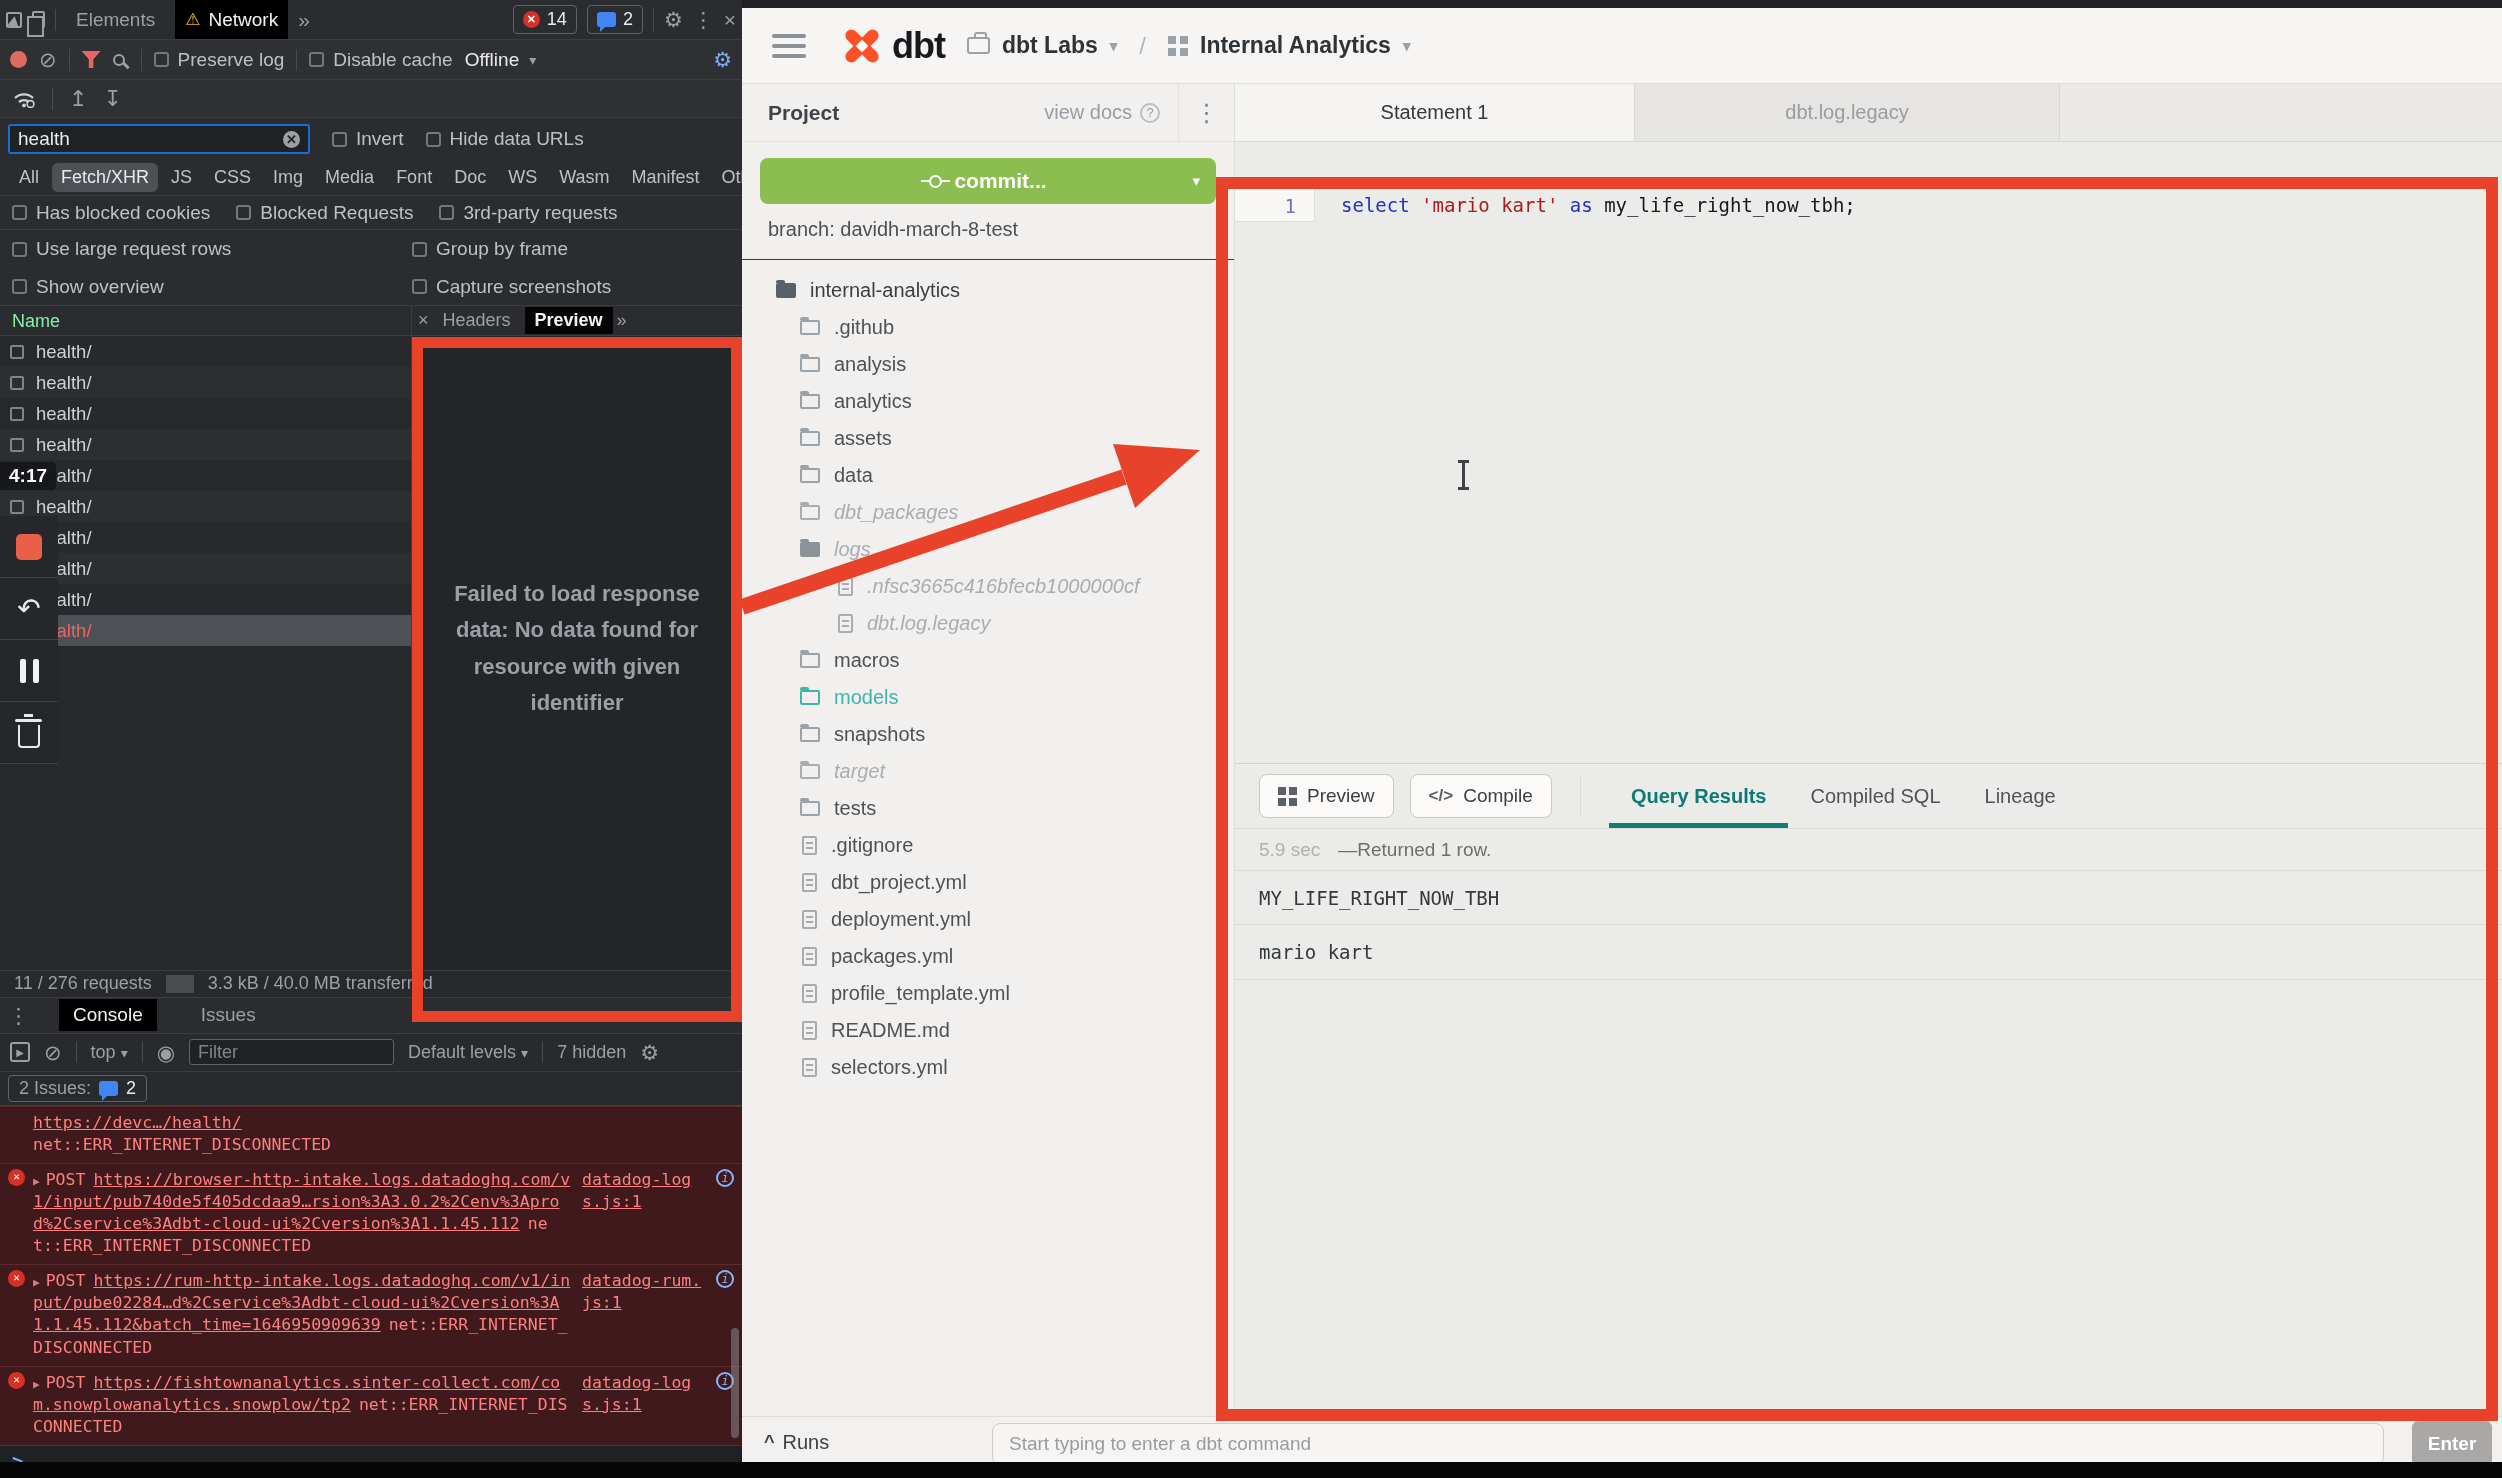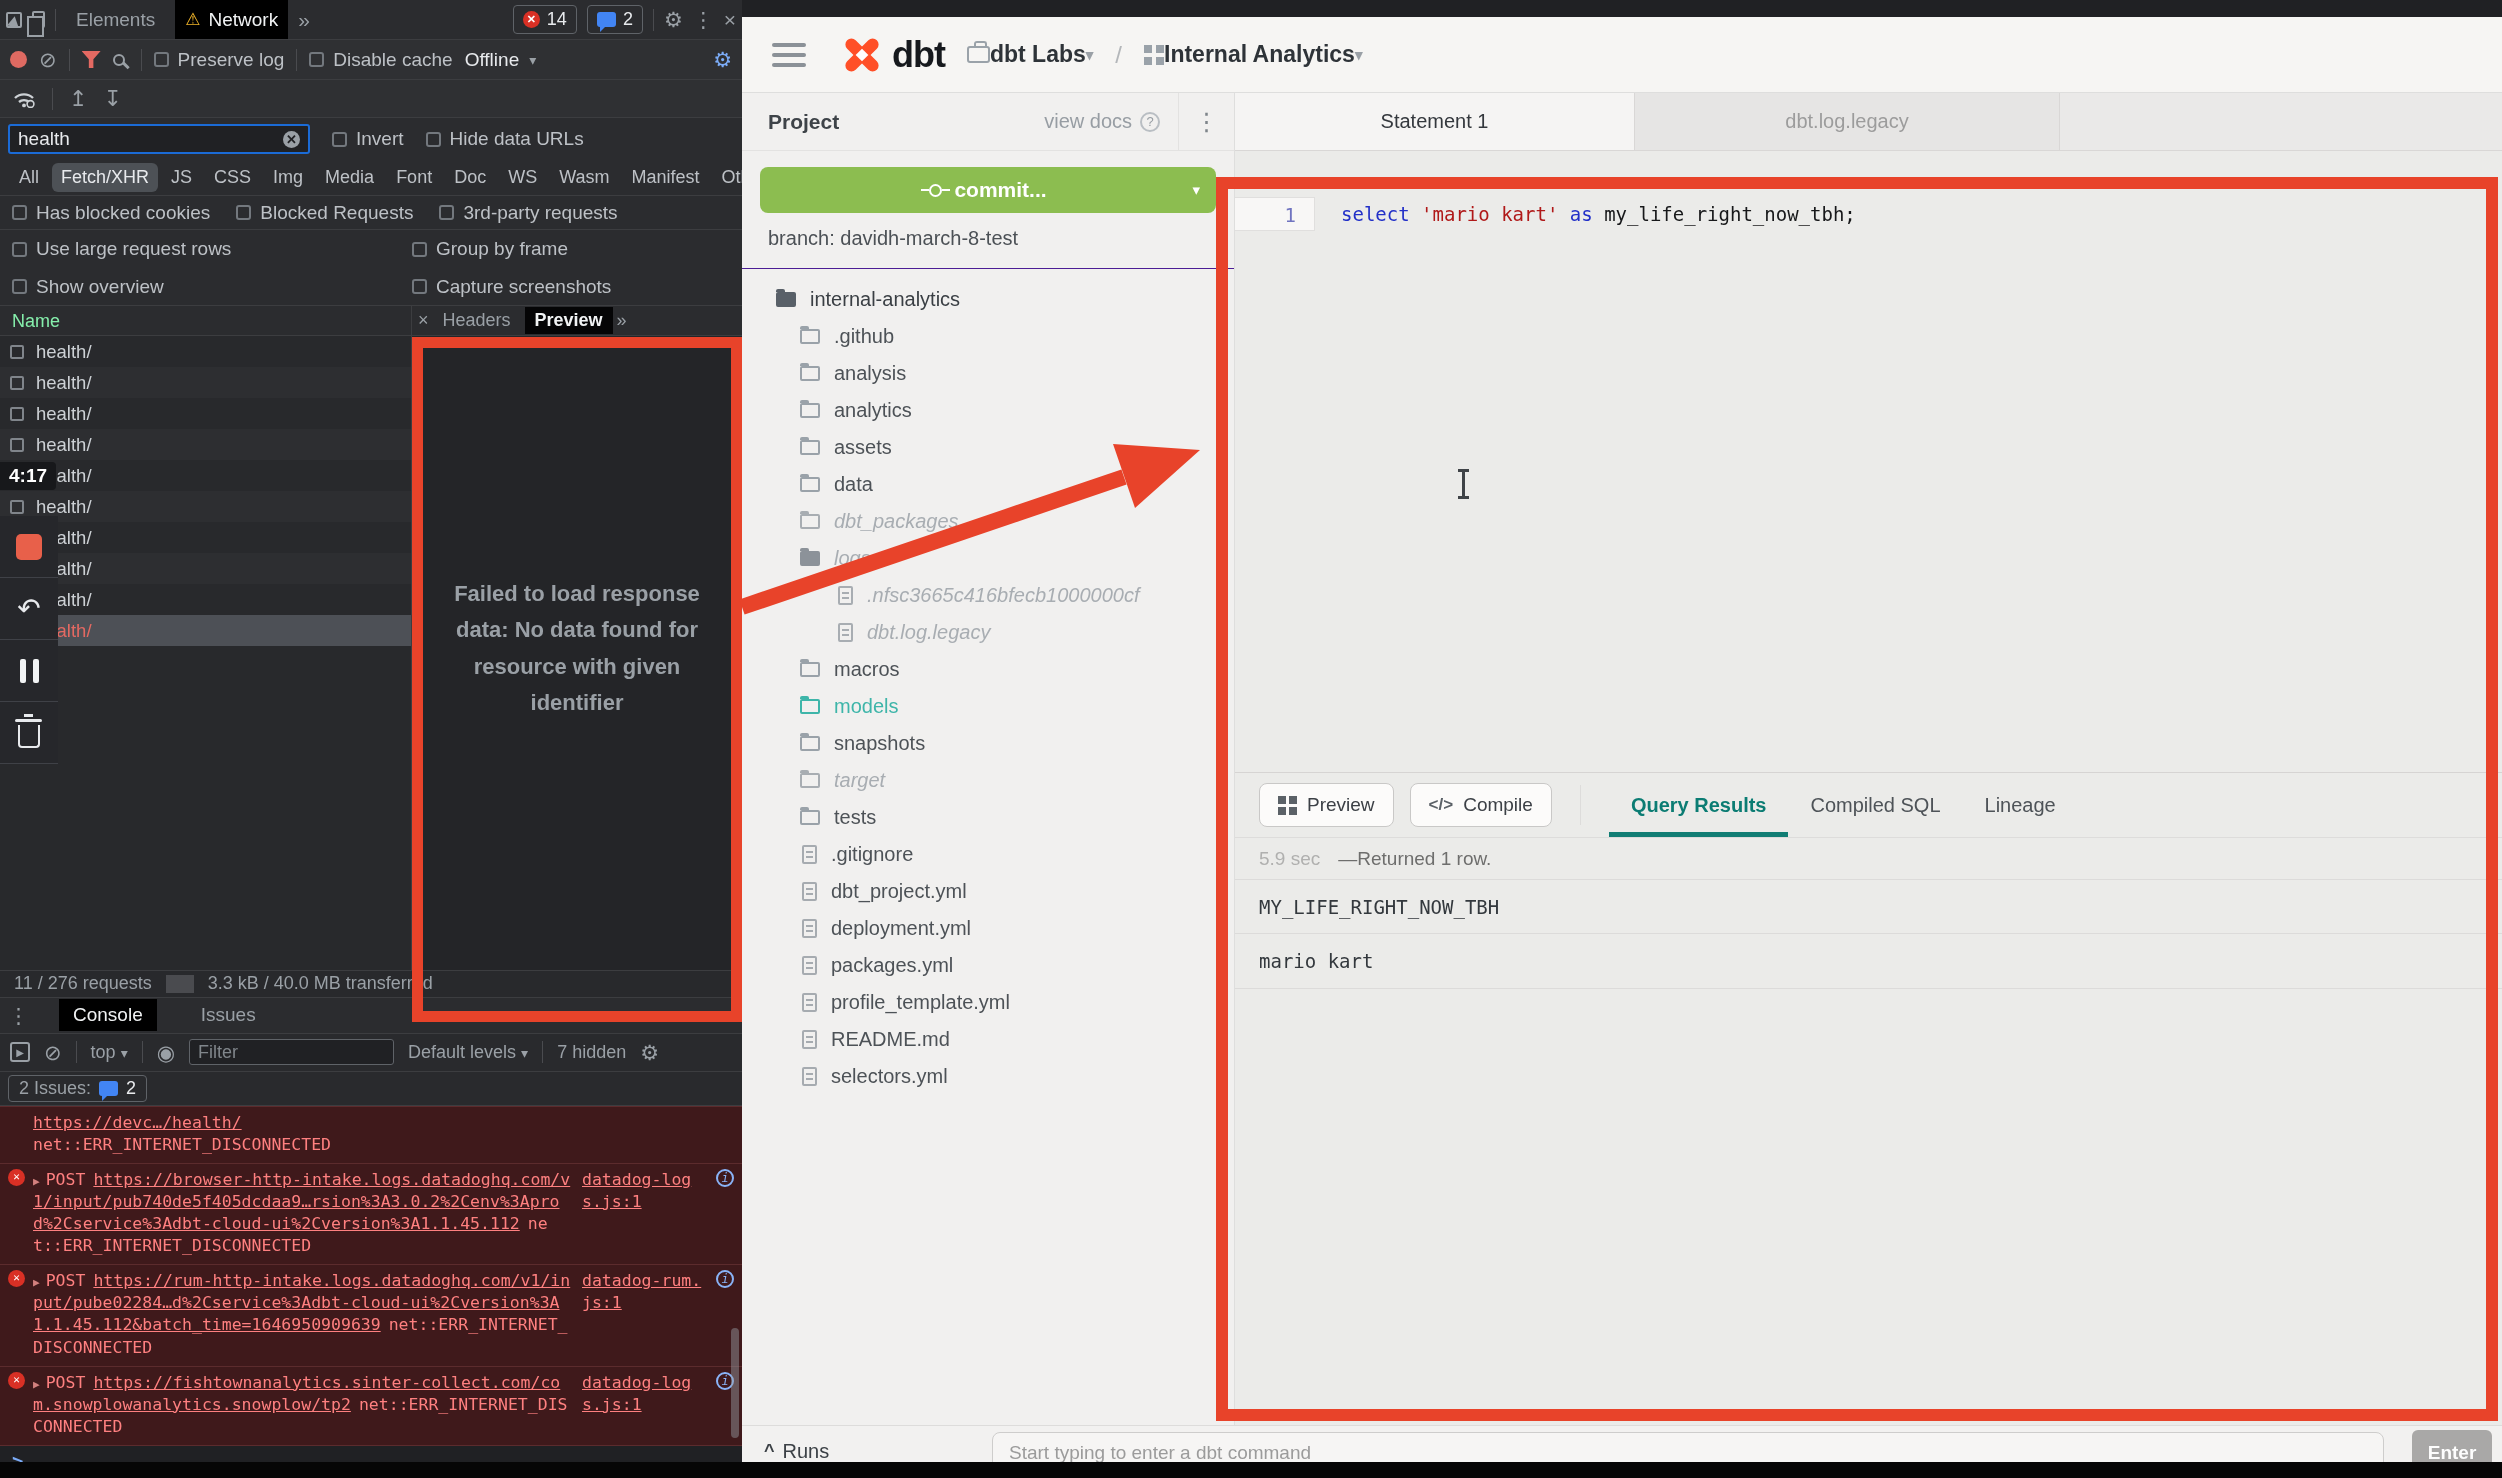--- a/index.html
+++ b/index.html
@@ -105,31 +105,31 @@
   .rec-item { height:62px; display:flex; align-items:center; justify-content:center; border-bottom:1px solid #3f4147; }
   .rec-stop { width:26px; height:26px; background:#e8604a; border-radius:5px; }
   .rec-undo { color:#e8eaed; font-size:28px; line-height:1; }
   .rec-pause i { display:block; width:6px; height:24px; background:#f1f3f4; border-radius:2px; }
   .rec-pause { gap:7px; }
   .icon-trash { width:22px; height:23px; border:2.5px solid #e8eaed; border-top:none; border-radius:0 0 4px 4px; position:relative; margin-top:8px; }
   .icon-trash::before { content:''; position:absolute; top:-6px; left:-5px; width:27px; height:3px; background:#e8eaed; border-radius:2px; }
   .icon-trash::after { content:''; position:absolute; top:-11px; left:4px; width:9px; height:3px; background:#e8eaed; }
 
   
-  .dbt { position:absolute; left:742px; top:17px; width:1760px; height:1462px; background:#a16207; color:#3c4146; z-index:1; }
+  .dbt { position:absolute; left:742px; top:8px; width:1760px; height:1462px; background:#a16207; color:#3c4146; z-index:1; }
   .dbt-header { position:absolute; left:0; top:0; right:0; height:76px; background:#f6f5f3; border-bottom:1px solid #dededd; display:flex; align-items:center; padding:0 30px; gap:22px; }
   .hamburger { width:34px; display:flex; flex-direction:column; gap:6px; }
   .hamburger i { height:4px; background:#8b9197; border-radius:2px; }
   .logo { display:flex; align-items:center; gap:10px; margin-left:14px; }
   .logo-x { position:relative; width:40px; height:40px; }
   .logo-x::before, .logo-x::after { content:''; position:absolute; left:50%; top:50%; width:42px; height:12px; background:#ff4f27; border-radius:6px; transform:translate(-50%,-50%) rotate(45deg); }
   .logo-x::after { transform:translate(-50%,-50%) rotate(-45deg); }
   .logo-dot { position:absolute; left:50%; top:50%; width:9px; height:9px; background:#fff; transform:translate(-50%,-50%) rotate(45deg); z-index:2; }
   .logo-word { font-size:36px; font-weight:bold; color:#16191d; letter-spacing:-1px; }
-  .crumb { display:flex; align-items:center; font-size:23px; font-weight:600; color:#2e3338; }
+  .crumb { display:flex; align-items:center; gap:12px; font-size:23px; font-weight:600; color:#2e3338; }
   .crumb .chev { font-size:15px; color:#9aa0a6; }
   .slash { color:#b4b7ba; font-size:24px; font-weight:400; }
   .ic-case { width:23px; height:17px; border:2px solid #9aa2a9; border-radius:3px; position:relative; }
   .ic-case::before { content:''; position:absolute; top:-7px; left:5px; width:9px; height:5px; border:2px solid #9aa2a9; border-bottom:none; border-radius:3px 3px 0 0; }
   .ic-grid { width:8px; height:8px; background:#9aa2a9; box-shadow:12px 0 0 #9aa2a9, 0 12px 0 #9aa2a9, 12px 12px 0 #9aa2a9; margin-right:12px; margin-bottom:12px; }
 
   
   .dbt-sidebar { position:absolute; left:0; top:76px; width:493px; bottom:54px; background:#f1f0ef; border-right:1px solid #dededd; }
   .proj-row { height:58px; display:flex; align-items:center; border-bottom:1px solid #e3e2e1; }
   .proj-title { font-size:21px; font-weight:bold; color:#3e4348; padding-left:26px; }

